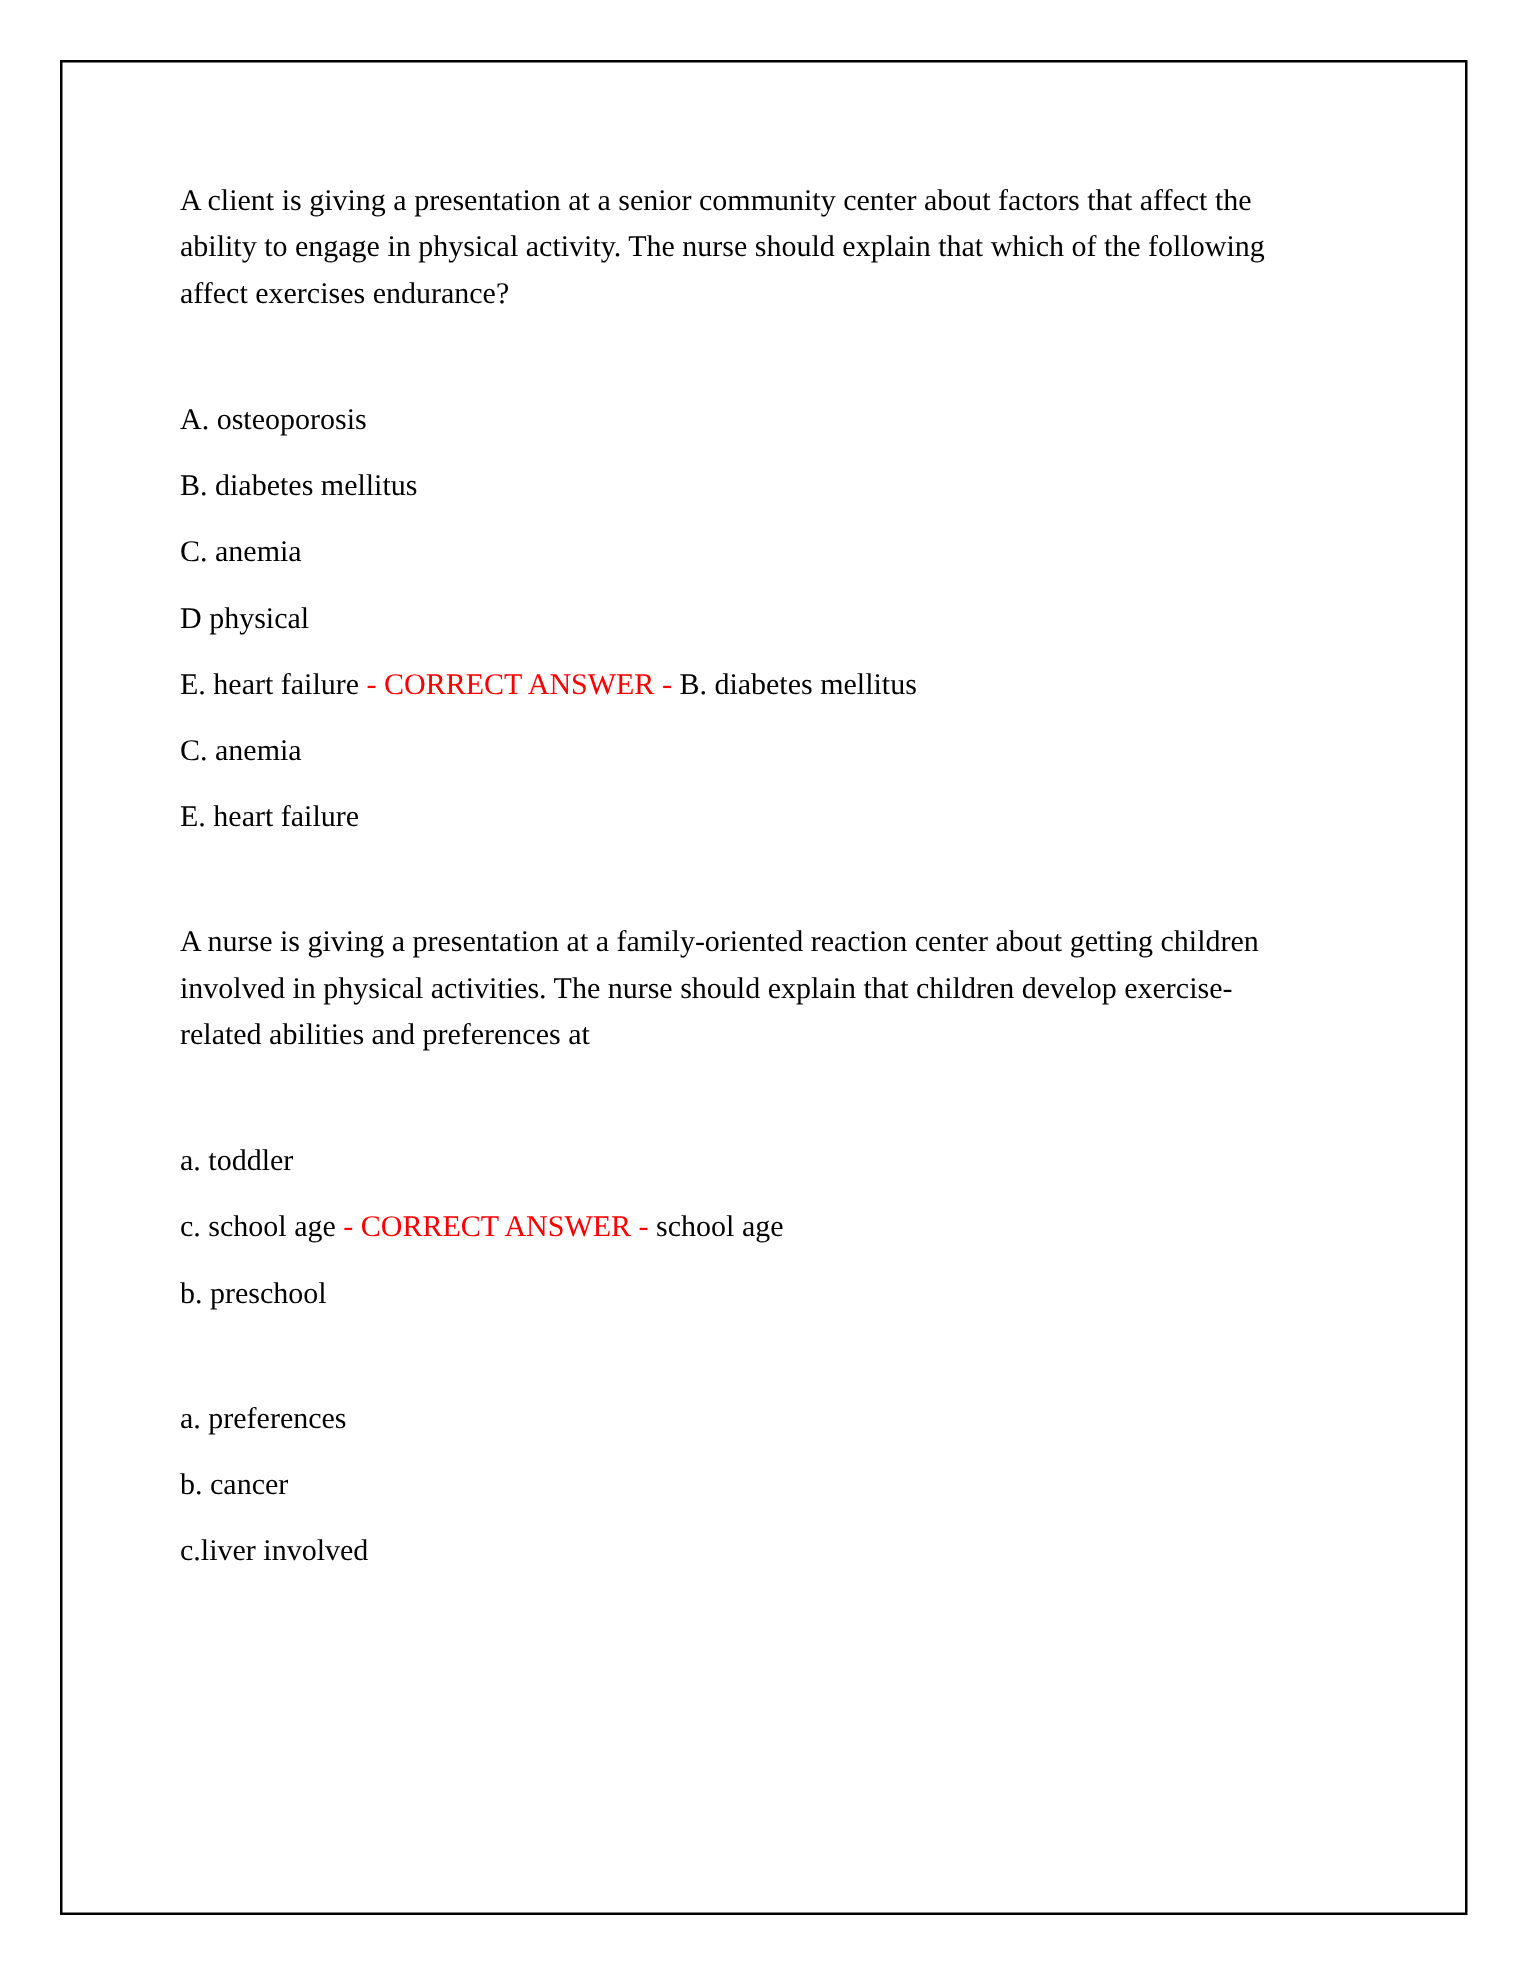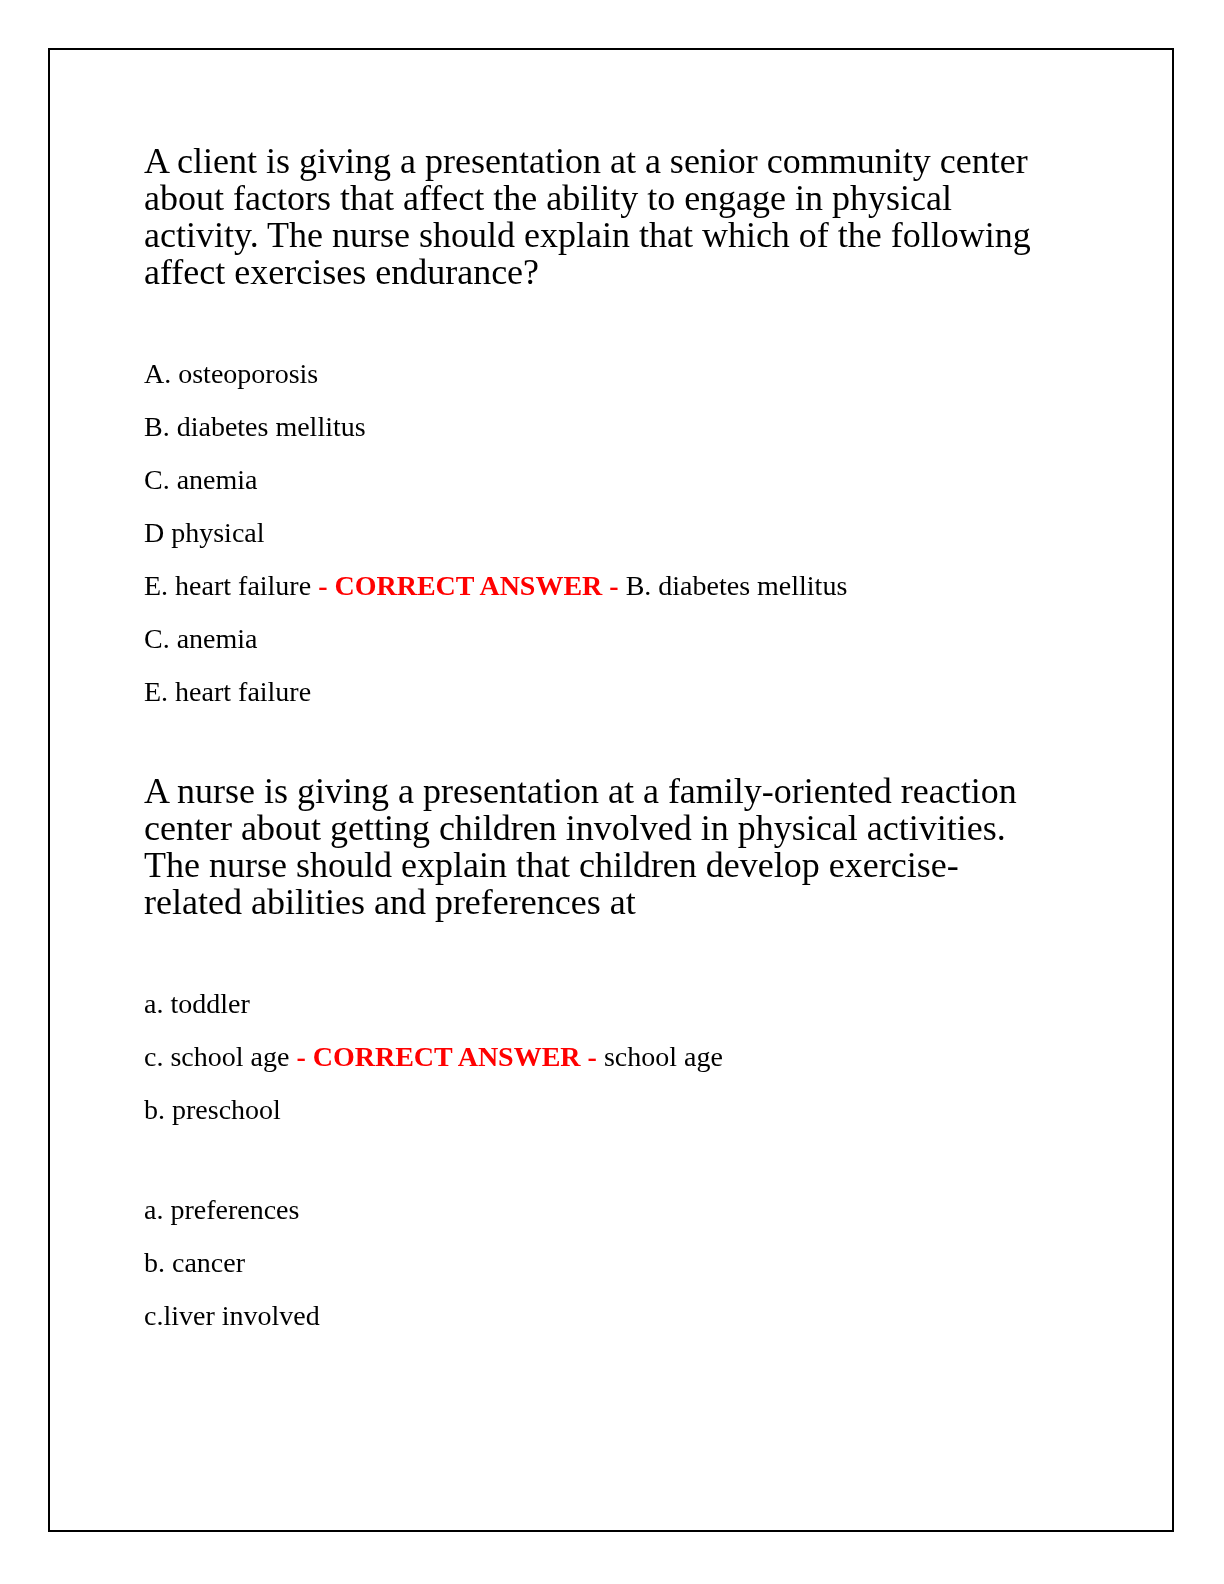--- a/index.html
+++ b/index.html
@@ -28,33 +28,33 @@
   .content {
     position: absolute;
     left: 144px;
     top: 143px;
     width: 892px;
   }
   .question-block {
     margin: 0 0 63px 0;
   }
   .prompt {
-    font-size: 36px;
+    font-size: 24px;
     line-height: 37px;
     margin: 0 0 64px 0;
   }
   .option {
-    font-size: 28px;
+    font-size: 24px;
     line-height: 37px;
     margin: 0 0 16px 0;
     white-space: pre-wrap;
   }
   .marker {
     color: var(--highlight, #ff0000);
-    font-weight: bold;
+    font-weight: normal;
   }
 </style>
 </head>
 <body>
 
 <div class="page-border"></div>
 
 <div class="content">
 
   <div class="question-block">

